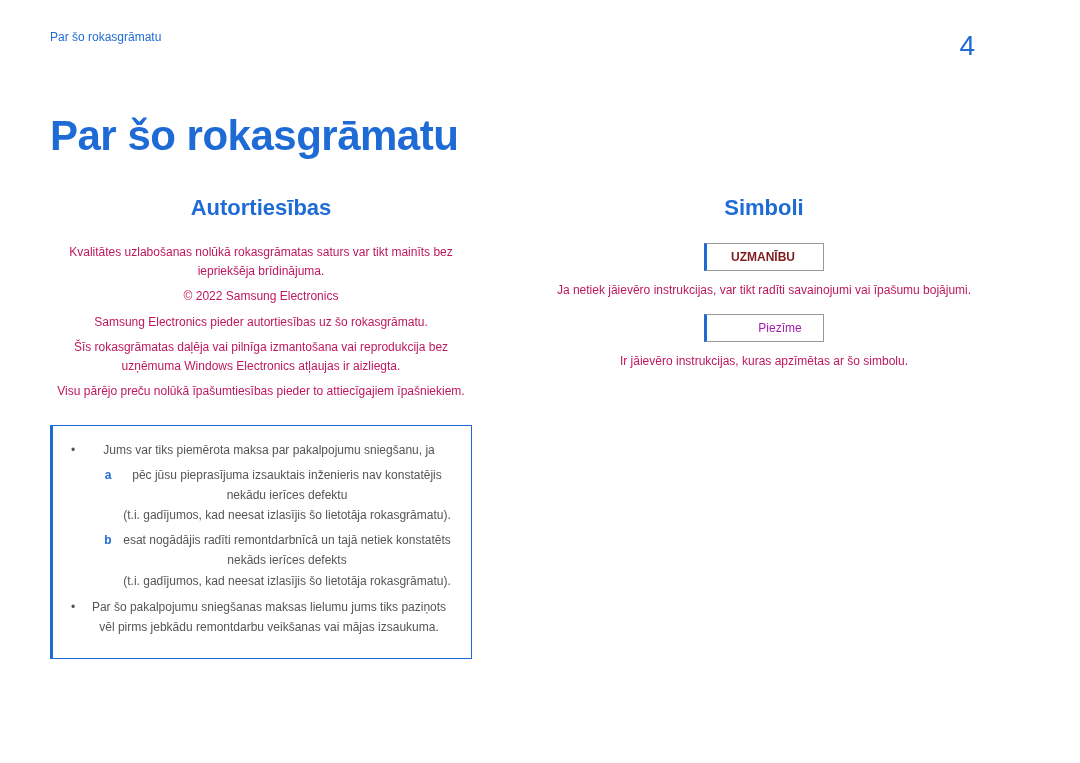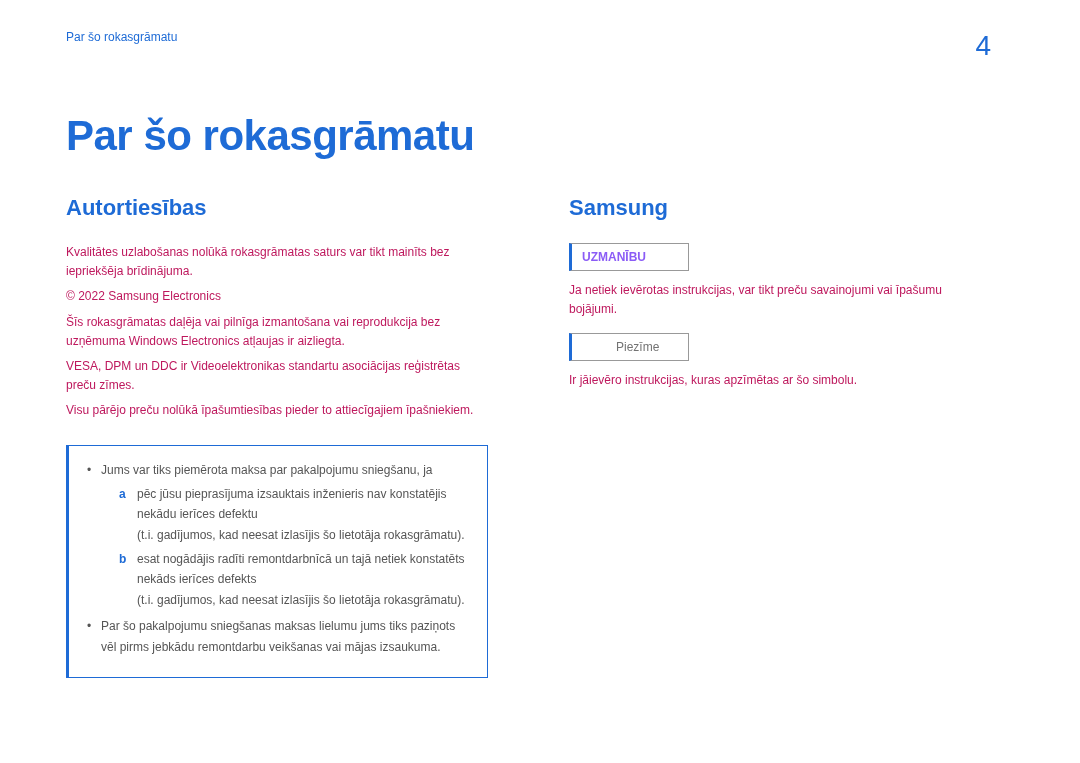--- a/index.html
+++ b/index.html
@@ -1,57 +1,57 @@
 <!DOCTYPE html>
 <html><head>
 <meta charset="utf-8">
 <style>
   * { box-sizing: border-box; margin: 0; padding: 0; }
   html, body { width: 1080px; height: 763px; background: #fff; font-family: Arial, Helvetica, sans-serif; color: #333; }
-  .page { width: 1025px; height: 763px; padding: 30px 50px 30px 50px; position: relative; margin-left: 16px; }
+  .page { width: 1025px; height: 763px; padding: 30px 50px 30px 50px; position: relative; }
   .header { display: flex; justify-content: space-between; align-items: flex-start; margin-bottom: 50px; }
   .breadcrumb { color: #1e6bd6; font-size: 12px; }
   .page-number { color: #1e6bd6; font-size: 28px; font-weight: 400; }
   .main-title { color: #1e6bd6; font-size: 42px; font-weight: 700; margin-bottom: 35px; letter-spacing: -0.5px; }
-  .columns { display: flex; gap: 81px; }
+  .columns { display: flex; gap: 81px; text-align: center; }
   .col { flex: 1; min-width: 0; }
   .section-title { color: #1e6bd6; font-size: 22px; font-weight: 700; margin-bottom: 22px; }
   .body-text { font-size: 12px; color: #be185d; line-height: 1.6; margin-bottom: 6px; }
   .info-box { border: 1px solid #1e6bd6; border-left: 3px solid #1e6bd6; padding: 14px 18px 14px 18px; margin-top: 24px; }
   .info-box ul { list-style: none; padding-left: 0; }
   .info-box li.bullet { position: relative; padding-left: 14px; font-size: 12px; color: #555; line-height: 1.7; margin-bottom: 6px; }
   .info-box li.bullet::before { content: "•"; position: absolute; left: 0; top: 0; color: #555; }
   .lettered { padding-left: 18px; margin-top: 4px; }
   .lettered .item { display: flex; gap: 8px; font-size: 12px; color: #555; line-height: 1.7; margin-bottom: 4px; }
   .lettered .letter { color: #1e6bd6; font-weight: 700; min-width: 10px; }
   .symbol-label { display: inline-block; border: 1px solid #999; border-left: 3px solid #1e6bd6; padding: 6px 14px 6px 10px; font-size: 12px; font-weight: 700; min-width: 120px; margin-bottom: 10px; }
   .warn { color: #e53935; }
-  .caution { color: #8b5cf6; }
-  .note { color: #737373; font-weight: 400; padding-left: 44px; }
+  .caution { color: #7f1d1d; }
+  .note { color: #a21caf; font-weight: 400; padding-left: 44px; }
   .symbol-block { margin-bottom: 14px; }
 </style>
 </head>
 <body>
 
 <div class="page">
   <div class="header">
     <div class="breadcrumb">Par šo rokasgrāmatu</div>
     <div class="page-number">4</div>
   </div>
 
   <h1 class="main-title">Par šo rokasgrāmatu</h1>
 
   <div class="columns">
 
     <div class="col">
       <h2 class="section-title">Autortiesības</h2>
       <p class="body-text">Kvalitātes uzlabošanas nolūkā rokasgrāmatas saturs var tikt mainīts bez iepriekšēja brīdinājuma.</p>
       <p class="body-text">© 2022 Samsung Electronics</p>
+      <p class="body-text">Samsung Electronics pieder autortiesības uz šo rokasgrāmatu.</p>
       <p class="body-text">Šīs rokasgrāmatas daļēja vai pilnīga izmantošana vai reprodukcija bez uzņēmuma Windows Electronics atļaujas ir aizliegta.</p>
-      <p class="body-text">VESA, DPM un DDC ir Videoelektronikas standartu asociācijas reģistrētas preču zīmes.</p>
       <p class="body-text">Visu pārējo preču nolūkā īpašumtiesības pieder to attiecīgajiem īpašniekiem.</p>
 
       <div class="info-box">
         <ul>
           <li class="bullet">
             <span>Jums var tiks piemērota maksa par pakalpojumu sniegšanu, ja</span>
             <div class="lettered">
               <div class="item">
                 <span class="letter">a</span>
                 <div>
@@ -69,26 +69,26 @@
             </div>
           </li>
           <li class="bullet">
             <span>Par šo pakalpojumu sniegšanas maksas lielumu jums tiks paziņots vēl pirms jebkādu remontdarbu veikšanas vai mājas izsaukuma.</span>
           </li>
         </ul>
       </div>
     </div>
 
     <div class="col">
-      <h2 class="section-title">Samsung</h2>
+      <h2 class="section-title">Simboli</h2>
 
 
       <div class="symbol-block">
         <div class="symbol-label caution">UZMANĪBU</div>
-        <p class="body-text">Ja netiek ievērotas instrukcijas, var tikt preču savainojumi vai īpašumu bojājumi.</p>
+        <p class="body-text">Ja netiek jāievēro instrukcijas, var tikt radīti savainojumi vai īpašumu bojājumi.</p>
       </div>
 
       <div class="symbol-block">
         <div class="symbol-label note">Piezīme</div>
         <p class="body-text">Ir jāievēro instrukcijas, kuras apzīmētas ar šo simbolu.</p>
       </div>
     </div>
   </div>
 </div>
 

